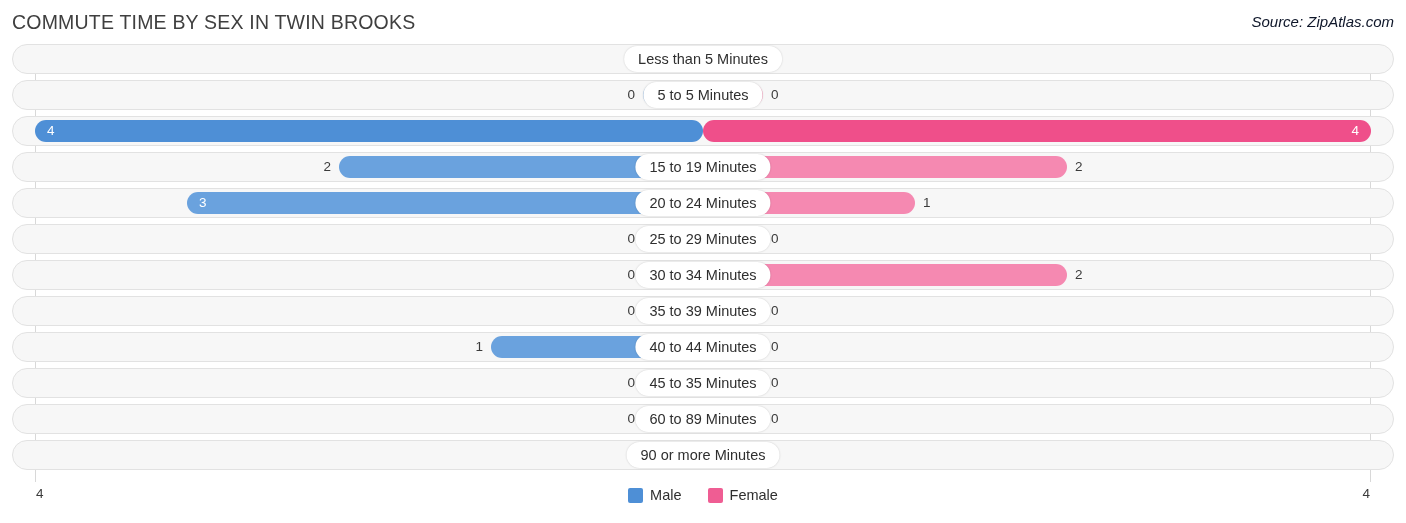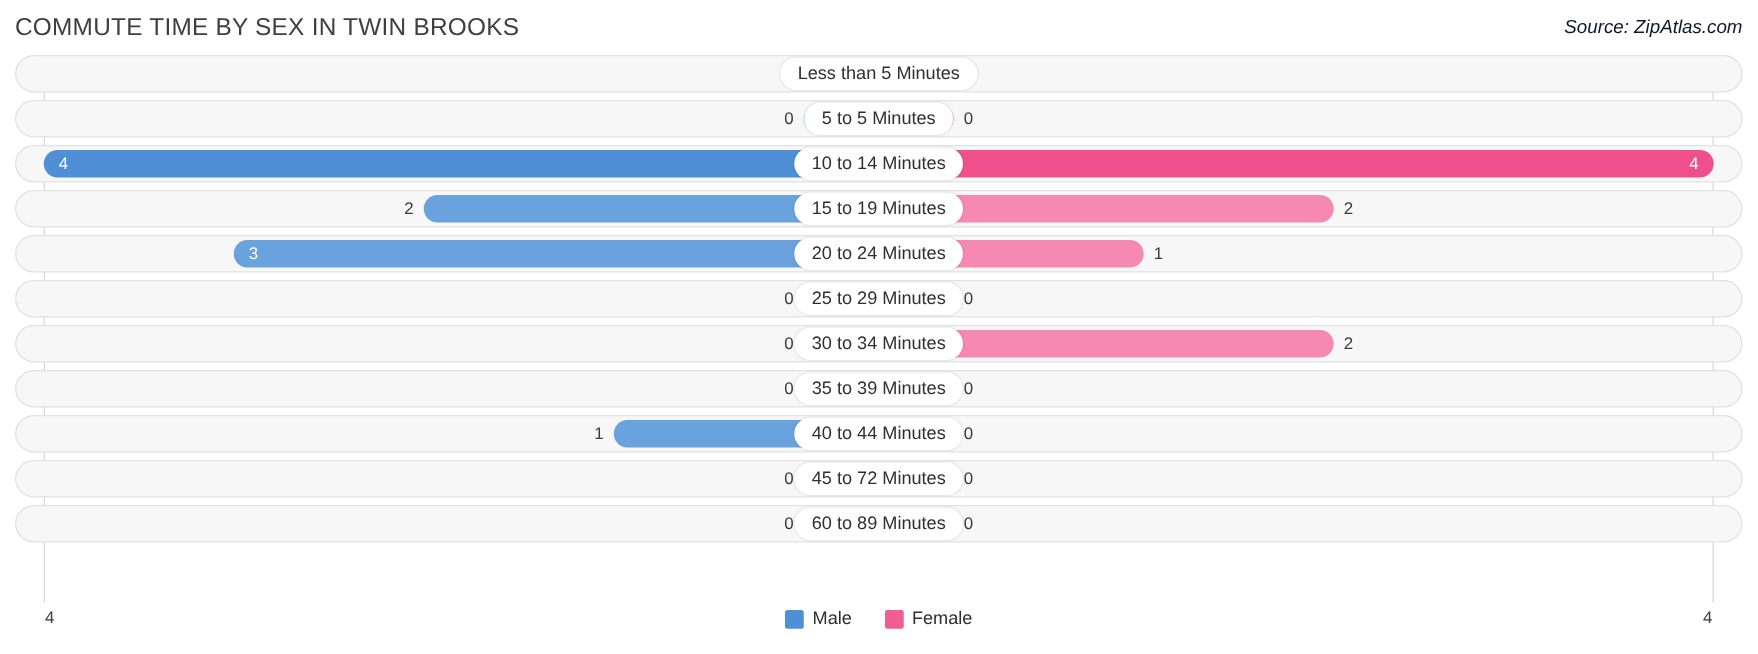--- a/index.html
+++ b/index.html
@@ -198,21 +198,20 @@
         <div class="bar female" style="width: 60px; background: rgb(248, 168, 196);"></div>
         <div class="val" style="left: 771px; width: 38px; text-align: left; z-index: 3;">0</div>
         <div class="pill" style="left: 703px;"><span>5 to 5 Minutes</span></div>
       </div>
       <div class="row">
         <div class="track"></div>
         <div class="bar male" style="width: 668px; background: rgb(78, 143, 214);"></div>
         <div class="val inside" style="left: 47px; z-index: 3;">4</div>
         <div class="bar female" style="width: 668px; background: rgb(239, 79, 138);"></div>
         <div class="val inside" style="left: 1345px; width: 14px; text-align: right; z-index: 3;">4</div>
-        <div class="pill" style="left: 703px;"><span>10 to 14 Minutes</span></div>
       </div>
       <div class="row">
         <div class="track"></div>
         <div class="bar male" style="width: 364px; background: rgb(106, 162, 222);"></div>
         <div class="val" style="left: 293px; width: 38px; text-align: right; z-index: 3;">2</div>
         <div class="bar female" style="width: 364px; background: rgb(245, 137, 177);"></div>
         <div class="val" style="left: 1075px; width: 38px; text-align: left; z-index: 3;">2</div>
         <div class="pill" style="left: 703px;"><span>15 to 19 Minutes</span></div>
       </div>
       <div class="row">
@@ -254,29 +253,37 @@
         <div class="bar female" style="width: 60px; background: rgb(248, 168, 196);"></div>
         <div class="val" style="left: 771px; width: 38px; text-align: left; z-index: 3;">0</div>
         <div class="pill" style="left: 703px;"><span>40 to 44 Minutes</span></div>
       </div>
       <div class="row">
         <div class="track"></div>
         <div class="bar male" style="width: 60px; background: rgb(174, 203, 235);"></div>
         <div class="val" style="left: 597px; width: 38px; text-align: right; z-index: 3;">0</div>
         <div class="bar female" style="width: 60px; background: rgb(248, 168, 196);"></div>
         <div class="val" style="left: 771px; width: 38px; text-align: left; z-index: 3;">0</div>
-        <div class="pill" style="left: 703px;"><span>45 to 72 Minutes</span></div>
+        <div class="pill" style="left: 703px;"><span>45 to 35 Minutes</span></div>
       </div>
       <div class="row">
         <div class="track"></div>
         <div class="bar male" style="width: 60px; background: rgb(174, 203, 235);"></div>
         <div class="val" style="left: 597px; width: 38px; text-align: right; z-index: 3;">0</div>
         <div class="bar female" style="width: 60px; background: rgb(248, 168, 196);"></div>
         <div class="val" style="left: 771px; width: 38px; text-align: left; z-index: 3;">0</div>
         <div class="pill" style="left: 703px;"><span>60 to 89 Minutes</span></div>
+      </div>
+      <div class="row">
+        <div class="track"></div>
+        <div class="bar male" style="width: 60px; background: rgb(174, 203, 235);"></div>
+        <div class="val" style="left: 597px; width: 38px; text-align: right; z-index: 3;">0</div>
+        <div class="bar female" style="width: 60px; background: rgb(248, 168, 196);"></div>
+        <div class="val" style="left: 771px; width: 38px; text-align: left; z-index: 3;">0</div>
+        <div class="pill" style="left: 703px;"><span>90 or more Minutes</span></div>
       </div>
     </div>
 </div>
 
 <div class="footer">
   <div class="axis-end left">4</div>
   <div class="axis-end right">4</div>
   <div class="legend">
     <div class="legend-item">
       <span class="swatch" id="sw-male" style="background: rgb(78, 143, 214);"></span>

